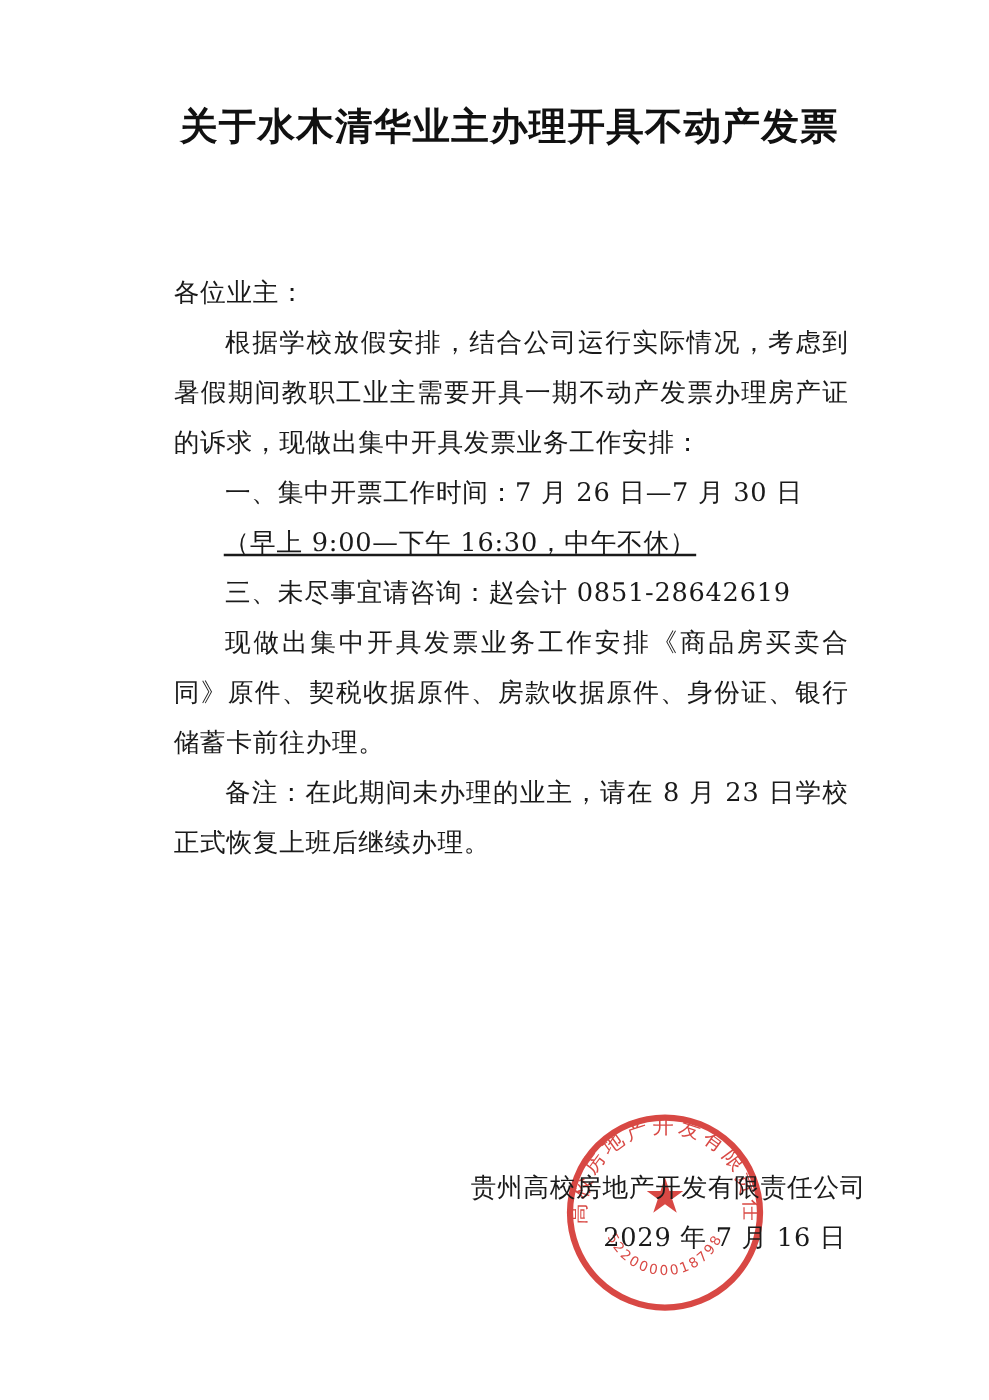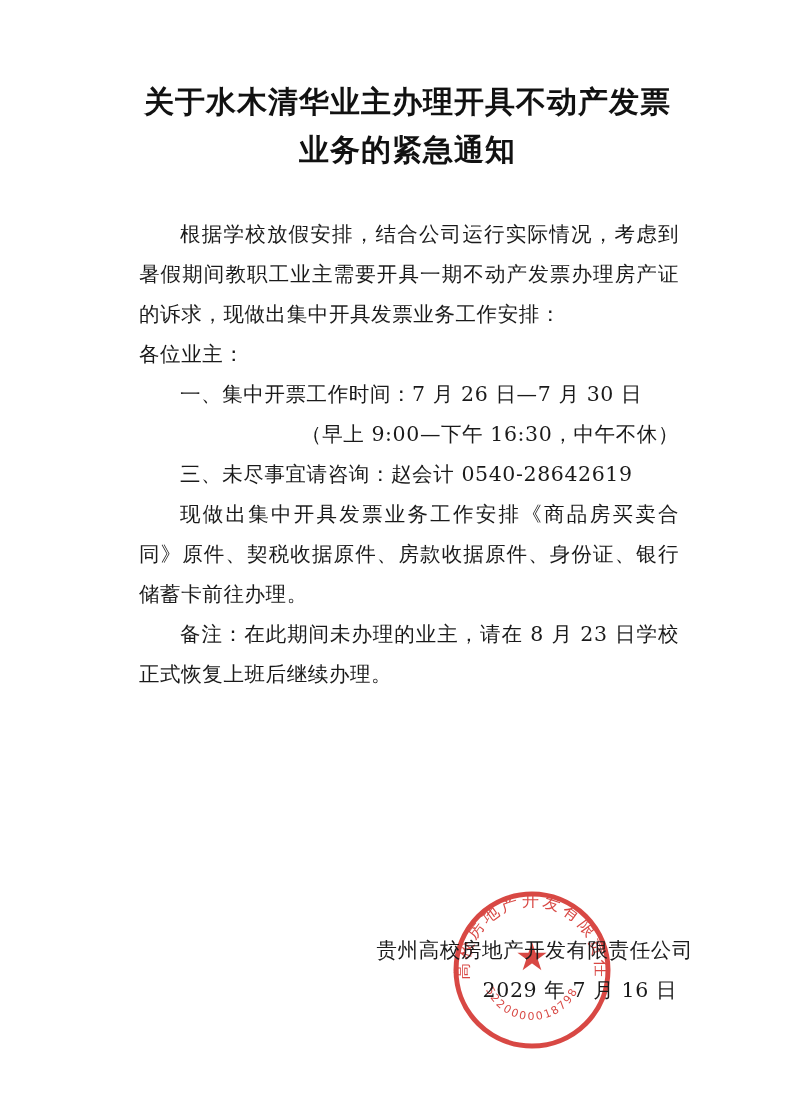--- a/index.html
+++ b/index.html
@@ -50,23 +50,24 @@
     line-height: 40px;
     letter-spacing: 0.6px;
     text-align: justify;
     text-justify: inter-ideograph;
     color: #1a1a1a;
   }
   p.indent {
     text-indent: 2em;
   }
   p.center-sub {
-    text-align: right;
+    text-align: left;
     text-indent: 0;
     padding-left: 40px;
+    text-decoration: underline;
   }
   .signature {
     position: absolute;
     right: 110px;
     top: 930px;
     width: 430px;
     text-align: right;
     font-size: 20.5px;
     line-height: 40px;
     letter-spacing: 0.6px;
@@ -92,29 +93,28 @@
     opacity: 0.82;
   }
 </style>
 </head>
 <body>
 
 <div class="page">
 
   <div class="doc-title">
     <span>关于水木清华业主办理开具不动产发票</span>
-    <span class="line2">业务的紧急通知</span>
   </div>
 
   <div class="body-block">
+    <p class="para">各位业主：</p>
     <p class="para indent">根据学校放假安排，结合公司运行实际情况，考虑到暑假期间教职工业主需要开具一期不动产发票办理房产证的诉求，现做出集中开具发票业务工作安排：</p>
-    <p class="para">各位业主：</p>
     <p class="para indent">一、集中开票工作时间：7 月 26 日—7 月 30 日</p>
     <p class="para center-sub">（早上 9:00—下午 16:30，中午不休）</p>
-    <p class="para indent">三、未尽事宜请咨询：赵会计 0540-28642619</p>
+    <p class="para indent">三、未尽事宜请咨询：赵会计 0851-28642619</p>
     <p class="para indent">现做出集中开具发票业务工作安排《商品房买卖合同》原件、契税收据原件、房款收据原件、身份证、银行储蓄卡前往办理。</p>
     <p class="para indent">备注：在此期间未办理的业主，请在 8 月 23 日学校正式恢复上班后继续办理。</p>
   </div>
 
   <div class="seal">
     <svg width="180" height="180" viewBox="0 0 180 180" xmlns="http://www.w3.org/2000/svg">
       <defs>
         <path id="sealTopArc" d="M 26,90 A 64,64 0 0 1 154,90"></path>
         <path id="sealBottomArc" d="M 40,90 A 50,50 0 0 0 140,90"></path>
       </defs>

